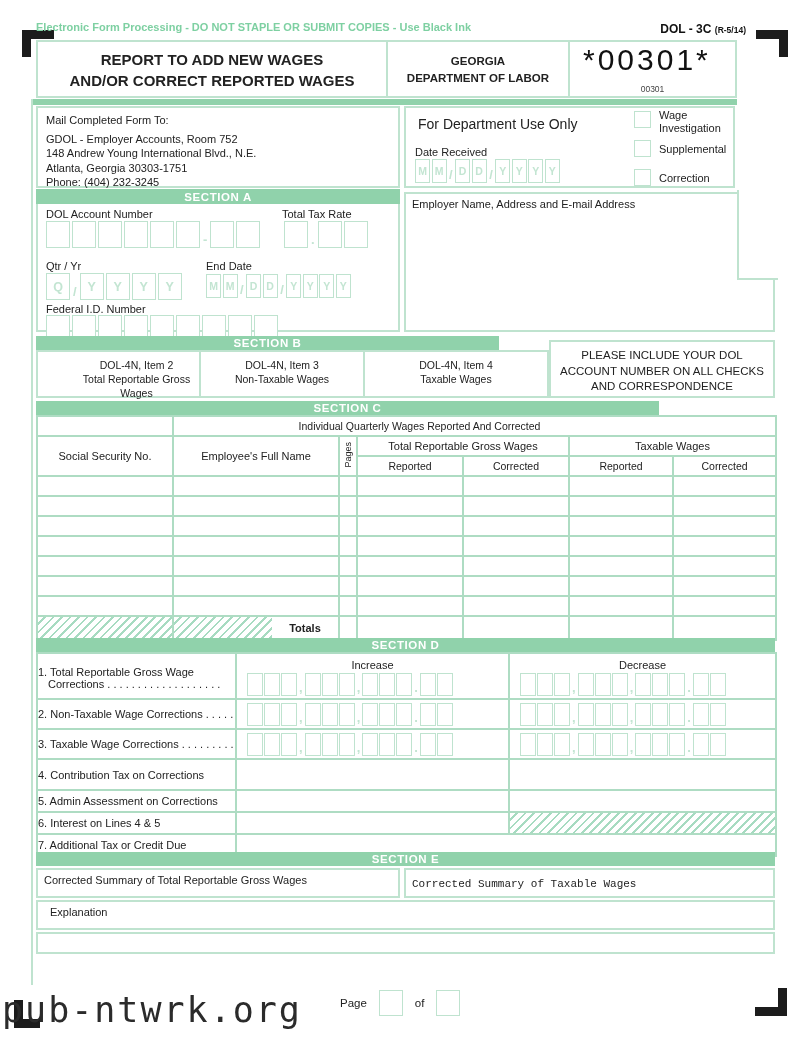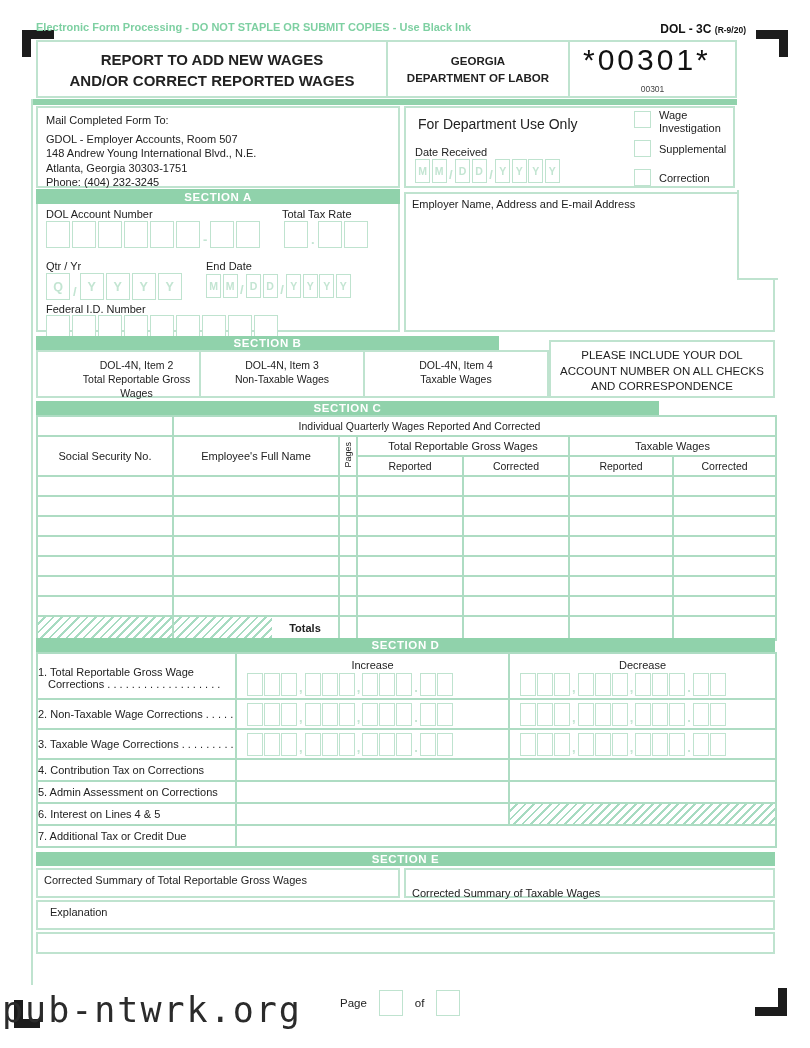--- a/index.html
+++ b/index.html
@@ -72,21 +72,21 @@
 <div class="page">
 
   <div class="corner tl" style="left:22px;top:30px;"></div>
   <div class="corner tr" style="left:756px;top:30px;"></div>
   <div class="corner bl" style="left:14px;top:1000px;"></div>
   <div class="corner br" style="left:755px;top:988px;"></div>
 
   <div class="abs note" style="left:36px;top:21px;width:580px;">Electronic Form Processing - DO NOT STAPLE OR SUBMIT COPIES - Use Black Ink</div>
   <div class="abs formcode" style="left:600px;top:22px;width:146px;">
     <span>DOL - 3C</span>
-    <span class="rev">(R-9/20)</span>
+    <span class="rev">(R-5/14)</span>
   </div>
 
   <div class="abs hdr" style="left:36px;top:40px;width:701px;height:58px;">
     <div class="cell ftitle">
       <div>REPORT TO ADD NEW WAGES</div>
       <div>AND/OR CORRECT REPORTED WAGES</div>
     </div>
     <div class="cell agency">
       <div>GEORGIA</div>
       <div>DEPARTMENT OF LABOR</div>
@@ -96,21 +96,21 @@
       <div class="small">00301</div>
     </div>
   </div>
 
   <div class="abs" style="left:31px;top:99px;width:706px;height:6px;background:var(--bar);"></div>
   <div class="abs" style="left:31px;top:99px;width:2px;height:886px;background:var(--bd);"></div>
 
   <div class="abs bx" style="left:36px;top:106px;width:364px;height:82px;padding:6px 8px;">
     <div class="lbl">Mail Completed Form To:</div>
     <div class="lbl" style="margin-top:6px;line-height:1.3;">
-      <div>GDOL - Employer Accounts, Room 507</div>
+      <div>GDOL - Employer Accounts, Room 752</div>
       <div>148 Andrew Young International Blvd., N.E.</div>
       <div>Atlanta, Georgia 30303-1751</div>
       <div>Phone: (404) 232-3245</div>
     </div>
   </div>
 
   <div class="abs bx" style="left:404px;top:106px;width:331px;height:82px;">
     <div class="abs" style="left:12px;top:8px;font-size:14px;">For Department Use Only</div>
     <div class="abs lbl" style="left:9px;top:38px;">Date Received</div>
     <div class="abs boxes boxes--sm" style="left:9px;top:51px;">
@@ -465,21 +465,21 @@
       </tr>
     </tbody>
   </table>
   <table class="secd abs" style="left:36px;top:758px;">
     <colgroup>
         <col style="width:199px">
         <col style="width:273px">
         <col style="width:267px">
       </colgroup>
     <tbody>
-      <tr style="height:22px;">
+      <tr style="height:31px;">
         <td class="d-label">4. Contribution Tax on Corrections</td>
         <td></td>
         <td></td>
       </tr>
       <tr style="height:22px;">
         <td class="d-label">5. Admin Assessment on Corrections</td>
         <td></td>
         <td></td>
       </tr>
       <tr style="height:22px;">
@@ -492,21 +492,21 @@
         <td colspan="2"></td>
       </tr>
     </tbody>
   </table>
 
   <div class="abs bar" style="left:36px;top:852px;width:739px;height:14px;">SECTION E</div>
   <div class="abs bx" style="left:36px;top:868px;width:364px;height:30px;">
     <div class="lbl" style="padding:4px 0 0 6px;">Corrected Summary of Total Reportable Gross Wages</div>
   </div>
   <div class="abs bx" style="left:404px;top:868px;width:371px;height:30px;">
-    <div class="lbl" style="padding:17px 0 0 6px;">Corrected Summary of Taxable Wages</div>
+    <div class="lbl" style="padding:8px 0 0 6px;font-family:Liberation Mono, monospace;">Corrected Summary of Taxable Wages</div>
   </div>
   <div class="abs bx" style="left:36px;top:900px;width:739px;height:30px;">
     <div class="lbl" style="padding:4px 0 0 12px;">Explanation</div>
   </div>
   <div class="abs bx" style="left:36px;top:932px;width:739px;height:22px;"></div>
 
 
   <div class="abs" style="left:340px;top:990px;display:flex;align-items:center;gap:12px;font-size:11.5px;">
     <span>Page</span>
     <span class="char-box" style="width:24px;height:26px;"></span>

